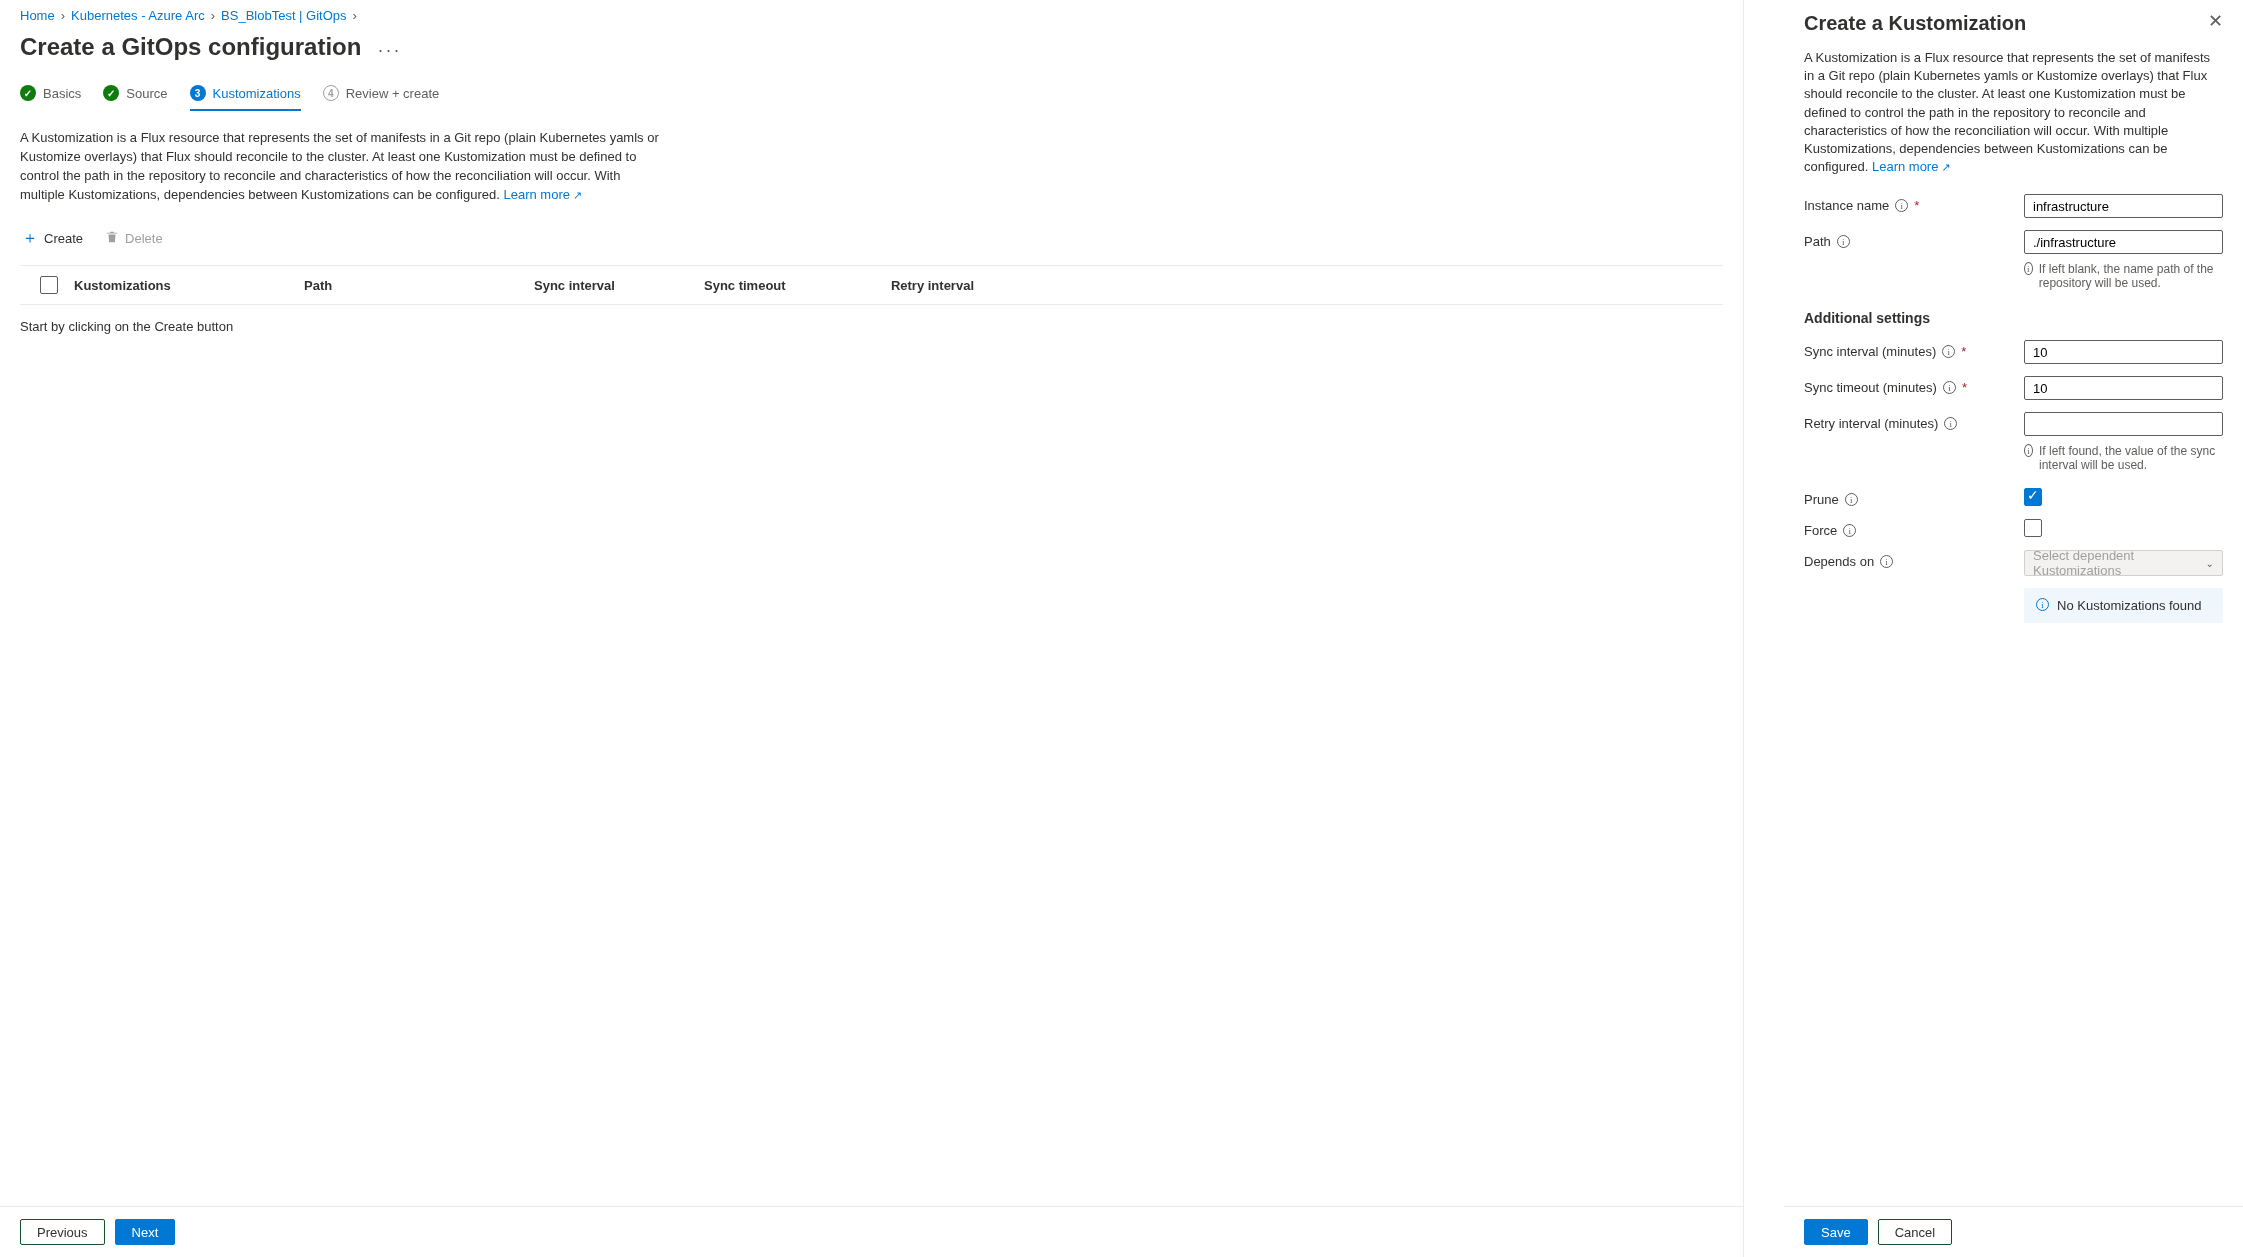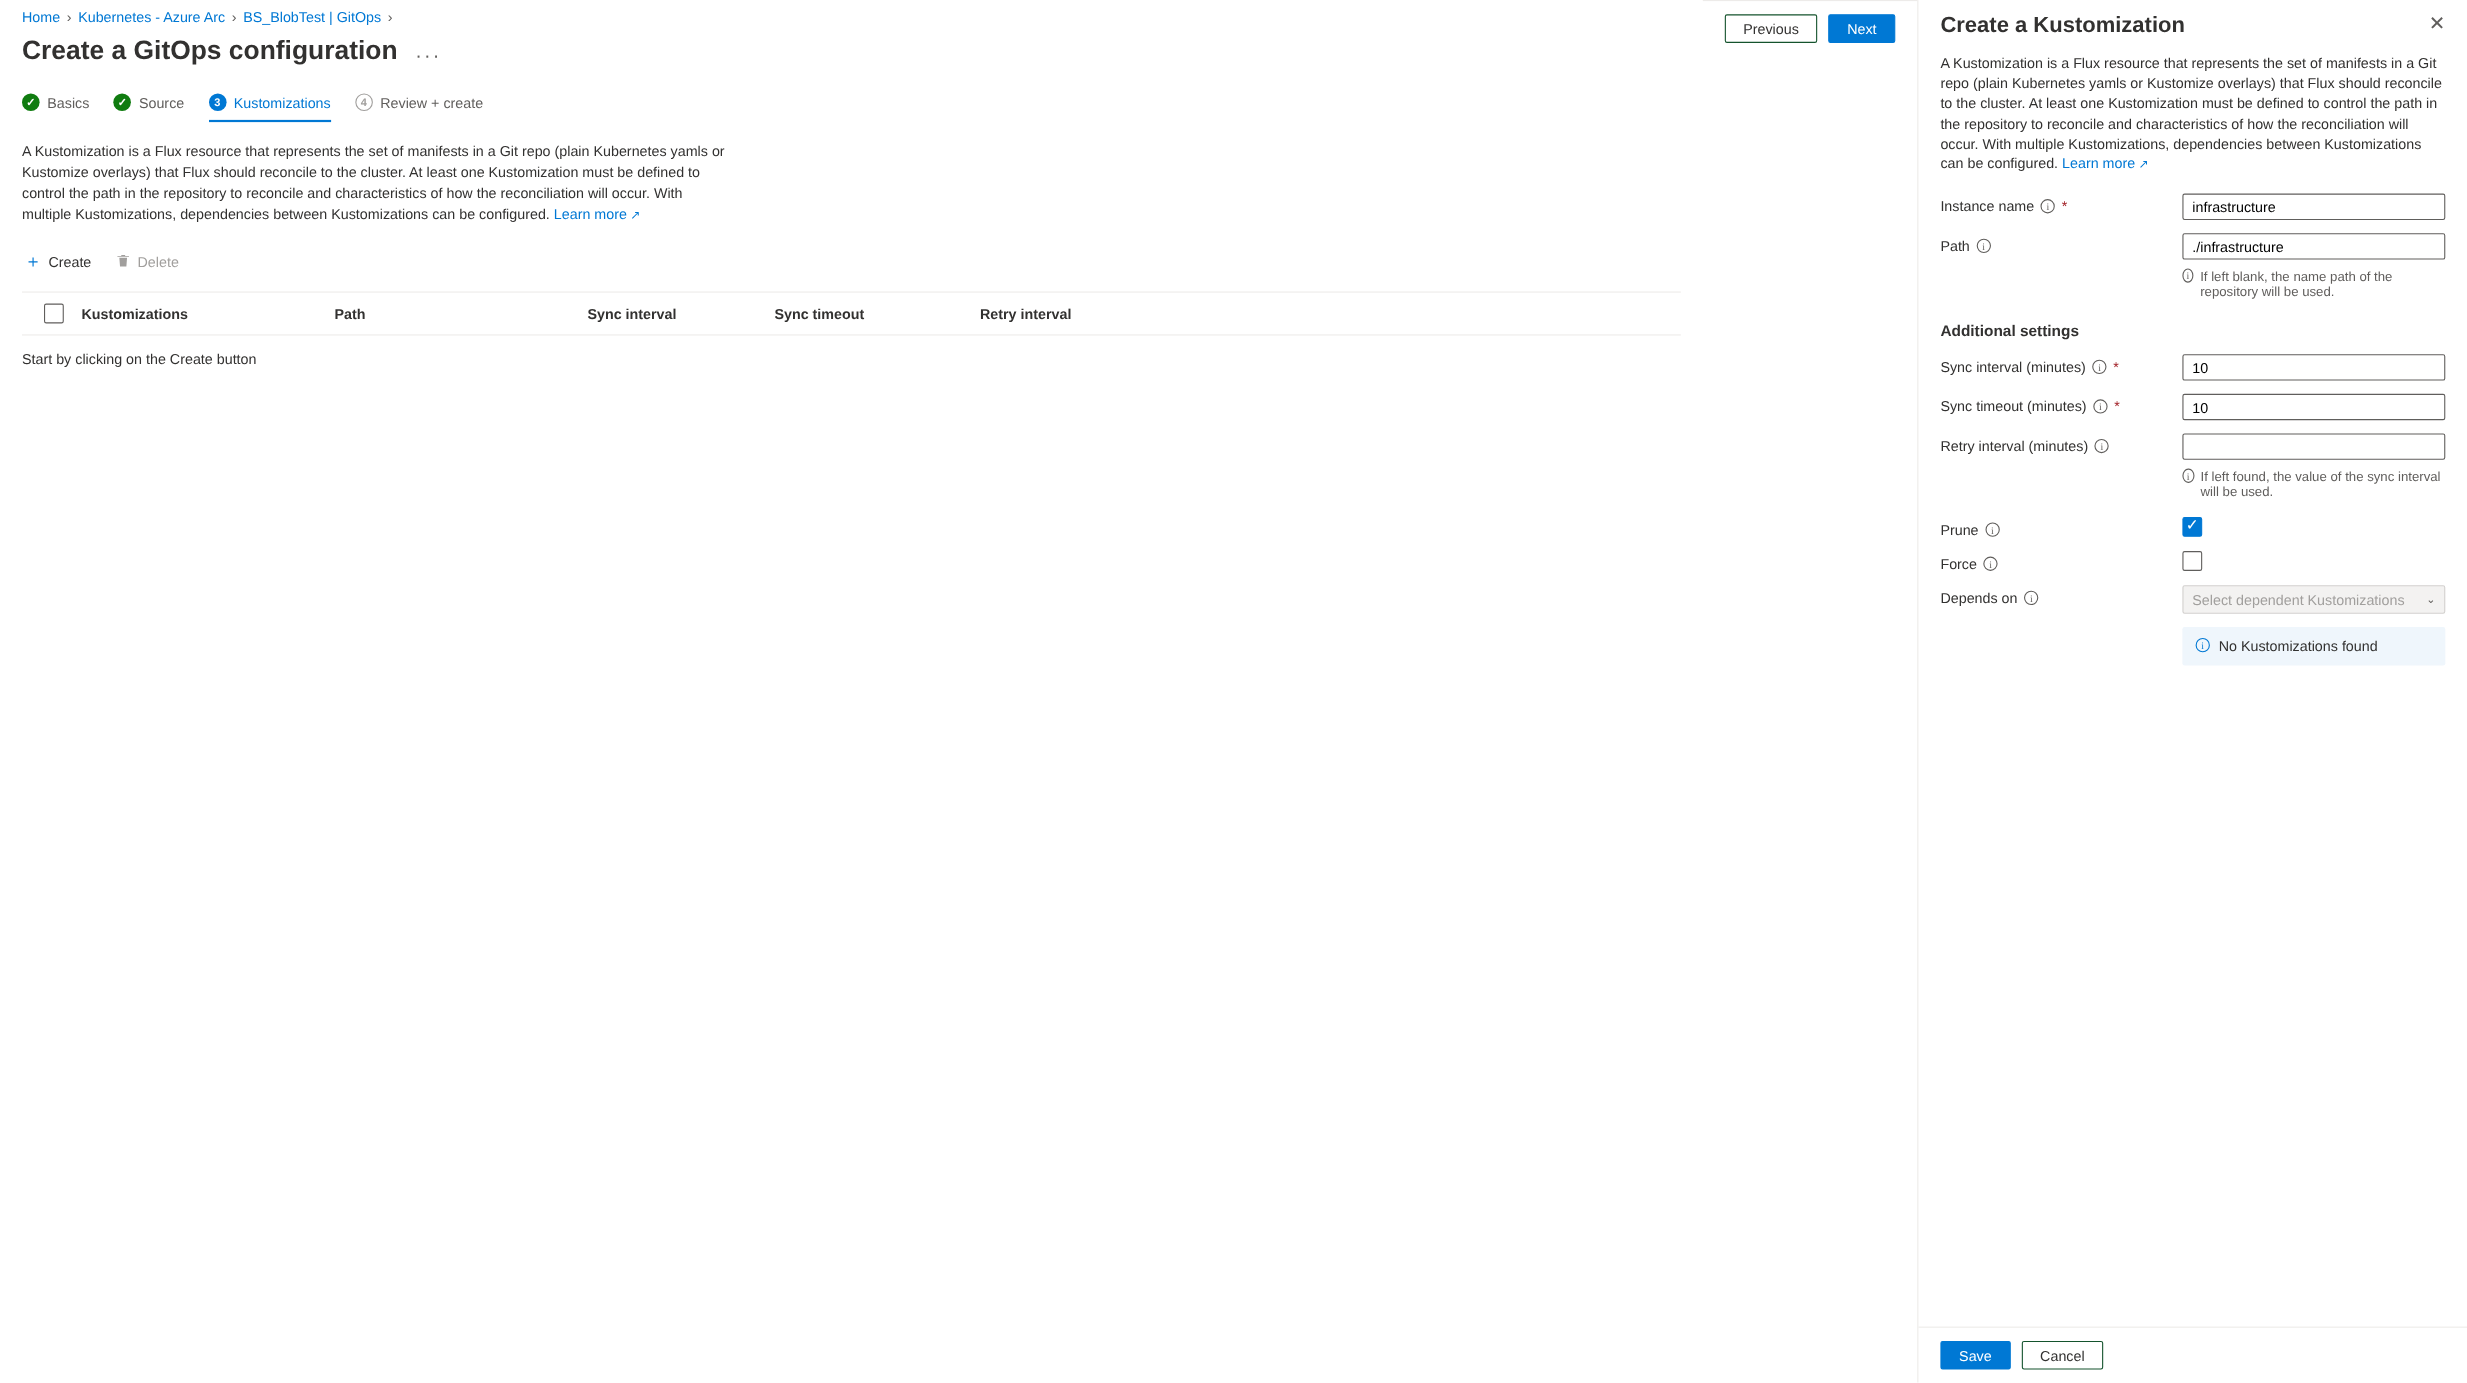--- a/index.html
+++ b/index.html
@@ -10,21 +10,21 @@
     color: #323130;
     background: #fff;
     display: flex;
     height: 100vh;
     overflow: hidden;
   }
   a { color: #0078d4; text-decoration: none; }
   .main {
     flex: 1;
     display: flex;
-    flex-direction: row;
+    flex-direction: column;
     min-width: 0;
     position: relative;
   }
   .main-inner {
     flex: 1;
     overflow: auto;
     padding: 8px 20px 0 20px;
   }
   .breadcrumb {
     font-size: 13px;
@@ -156,20 +156,21 @@
     border: 1px solid #0078d4;
     color: #fff;
   }
   
   .panel {
     width: 500px;
     border-left: 1px solid #edebe9;
     display: flex;
     flex-direction: column;
     background: #fff;
+    padding-left: 40px;
   }
   .panel-header {
     display: flex;
     justify-content: space-between;
     align-items: flex-start;
     padding: 12px 20px 4px 20px;
   }
   .panel-title {
     font-size: 20px;
     font-weight: 600;

